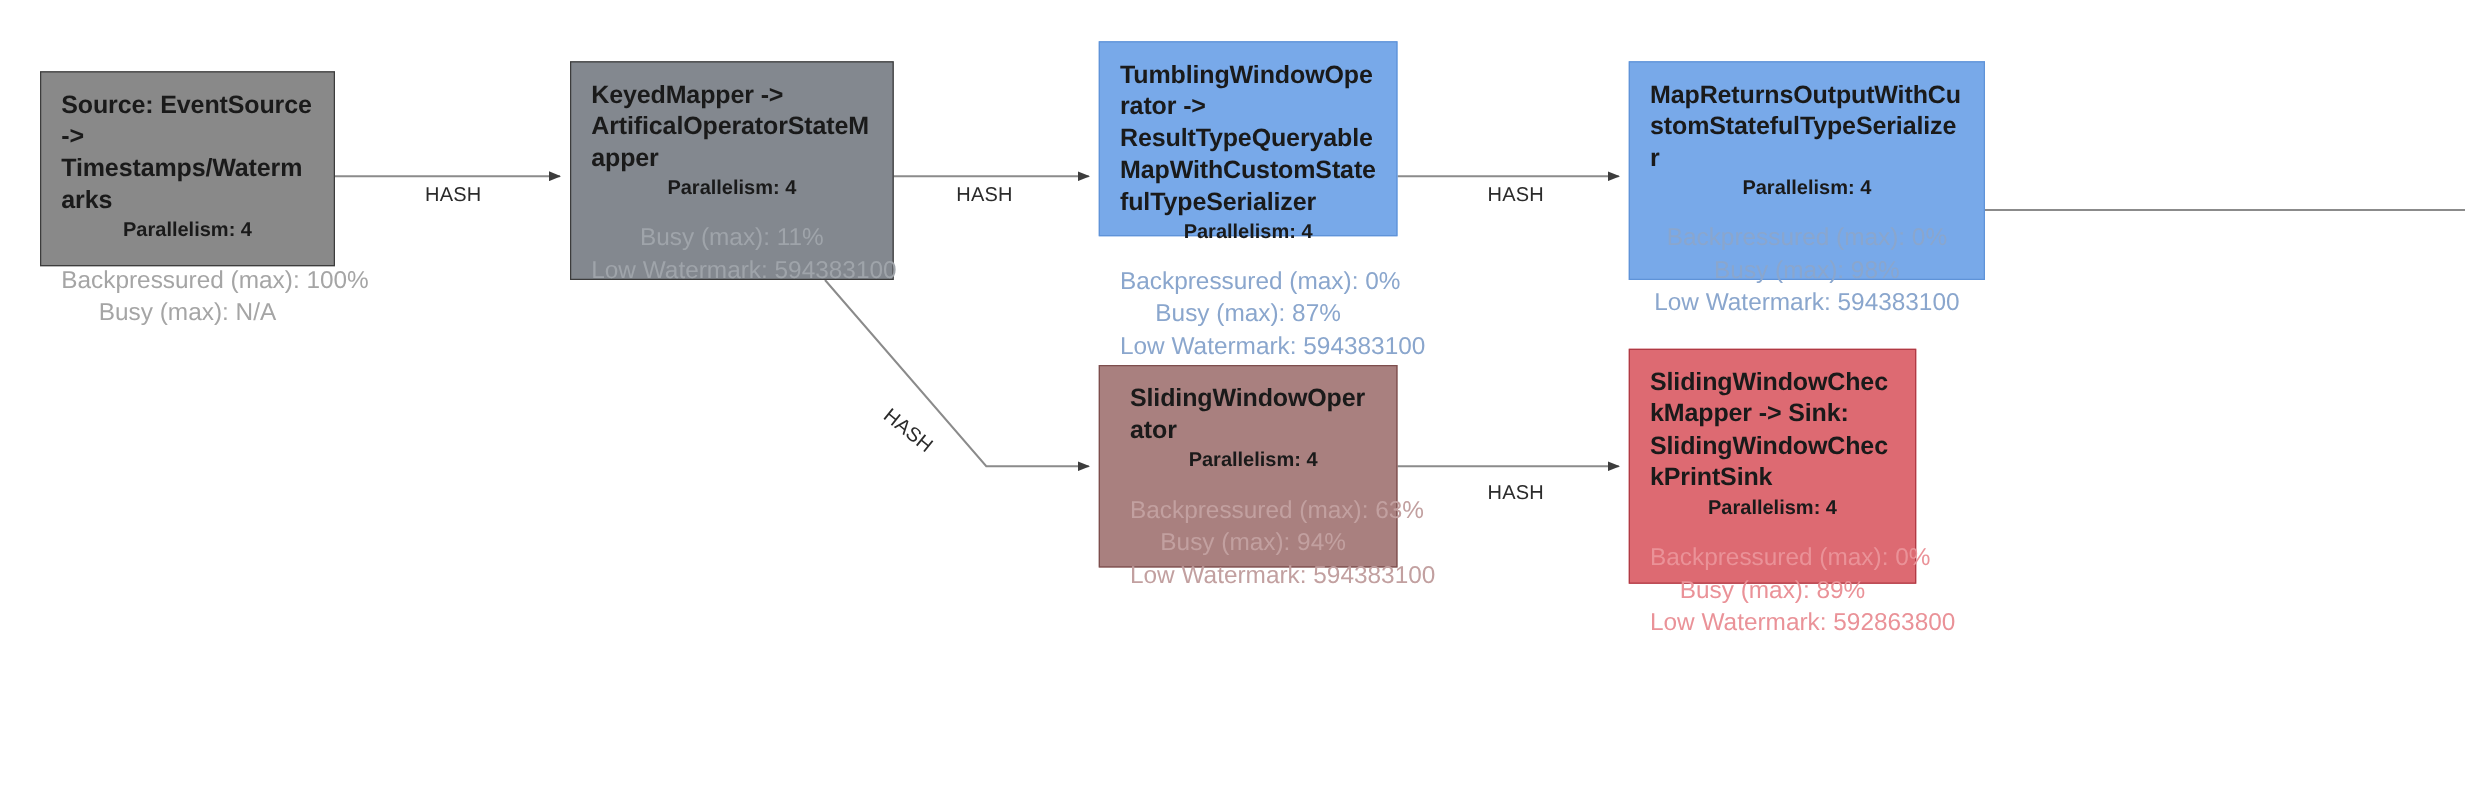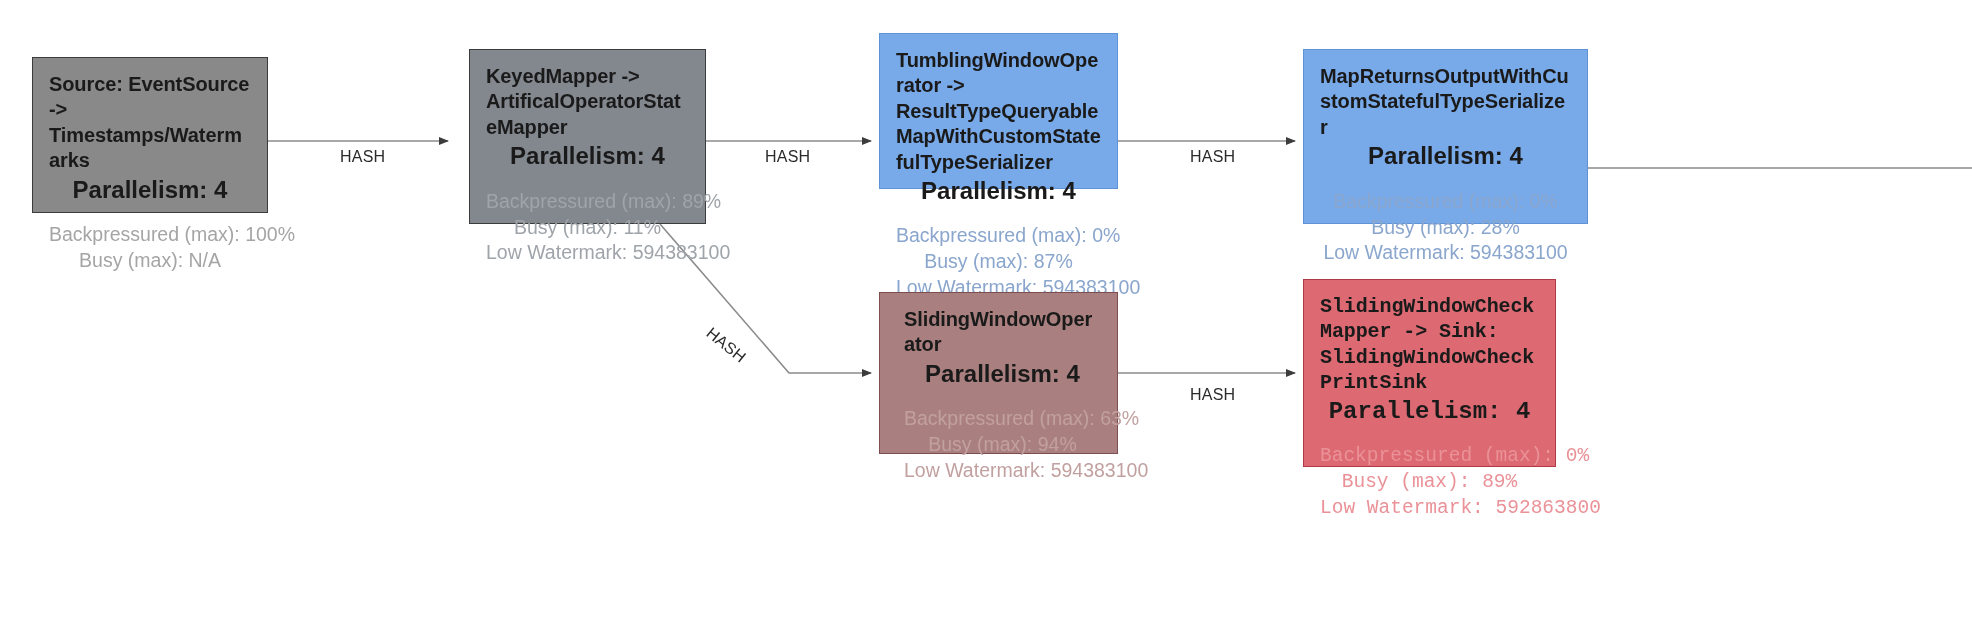--- a/index.html
+++ b/index.html
@@ -44,21 +44,21 @@
     font-size: 20px;
     font-weight: bold;
     color: #1a1a1a;
     line-height: 1.27;
     letter-spacing: -0.1px;
     text-align: left;
     word-break: break-word;
   }
 
   .node-parallelism {
-    font-size: 24px;
+    font-size: 16px;
     font-weight: bold;
     color: #1a1a1a;
     line-height: 1.27;
     text-align: center;
     margin-top: 1px;
   }
 
   .node-metrics {
     margin-top: 17px;
     text-align: center;
@@ -138,61 +138,60 @@
 
   <div class="node n-gray-warm" style="left:32px; top:57px; width:236px; height:156px;">
     <div class="node-title">Source: EventSource -&gt; Timestamps/Watermarks</div>
     <div class="node-parallelism">Parallelism: 4</div>
     <div class="node-metrics">
       <div>Backpressured (max): 100%</div>
       <div>Busy (max): N/A</div>
     </div>
   </div>
 
-  <div class="node n-gray-cool" style="left:456px; top:49px; width:237px; height:175px;margin-left:13px;">
+  <div class="node n-gray-cool" style="left:456px; top:49px; width:259px; height:175px;">
     <div class="node-title">KeyedMapper -&gt; ArtificalOperatorStateMapper</div>
     <div class="node-parallelism">Parallelism: 4</div>
     <div class="node-metrics">
-      <div>Backpressured (max): 89%</div>
       <div>Busy (max): 11%</div>
       <div>Low Watermark: 594383100</div>
     </div>
   </div>
 
   <div class="node n-blue" style="left:879px; top:33px; width:239px; height:156px;">
     <div class="node-title">TumblingWindowOperator -&gt; ResultTypeQueryableMapWithCustomStatefulTypeSerializer</div>
     <div class="node-parallelism">Parallelism: 4</div>
     <div class="node-metrics">
       <div>Backpressured (max): 0%</div>
       <div>Busy (max): 87%</div>
       <div>Low Watermark: 594383100</div>
     </div>
   </div>
 
   <div class="node n-blue" style="left:1303px; top:49px; width:285px; height:175px;">
     <div class="node-title">MapReturnsOutputWithCustomStatefulTypeSerializer</div>
     <div class="node-parallelism">Parallelism: 4</div>
     <div class="node-metrics">
       <div>Backpressured (max): 0%</div>
-      <div>Busy (max): 28%</div>
+      <div>Busy (max): 98%</div>
       <div>Low Watermark: 594383100</div>
     </div>
   </div>
 
   <div class="node n-mauve" style="left:879px; top:292px; width:239px; height:162px;">
     <div class="node-title">SlidingWindowOperator</div>
     <div class="node-parallelism">Parallelism: 4</div>
     <div class="node-metrics">
       <div>Backpressured (max): 63%</div>
       <div>Busy (max): 94%</div>
       <div>Low Watermark: 594383100</div>
     </div>
   </div>
 
-  <div class="node n-red" style="left:1303px; top:279px; width:253px; height:188px;font-family:Liberation Mono, monospace;">
+  <div class="node n-red" style="left:1303px; top:279px; width:230px; height:188px;">
     <div class="node-title">SlidingWindowCheckMapper -&gt; Sink: SlidingWindowCheckPrintSink</div>
     <div class="node-parallelism">Parallelism: 4</div>
     <div class="node-metrics">
       <div>Backpressured (max): 0%</div>
       <div>Busy (max): 89%</div>
       <div>Low Watermark: 592863800</div>
     </div>
   </div>
 
   <div class="edge-label" style="left:340px; top:148px;">HASH</div>

